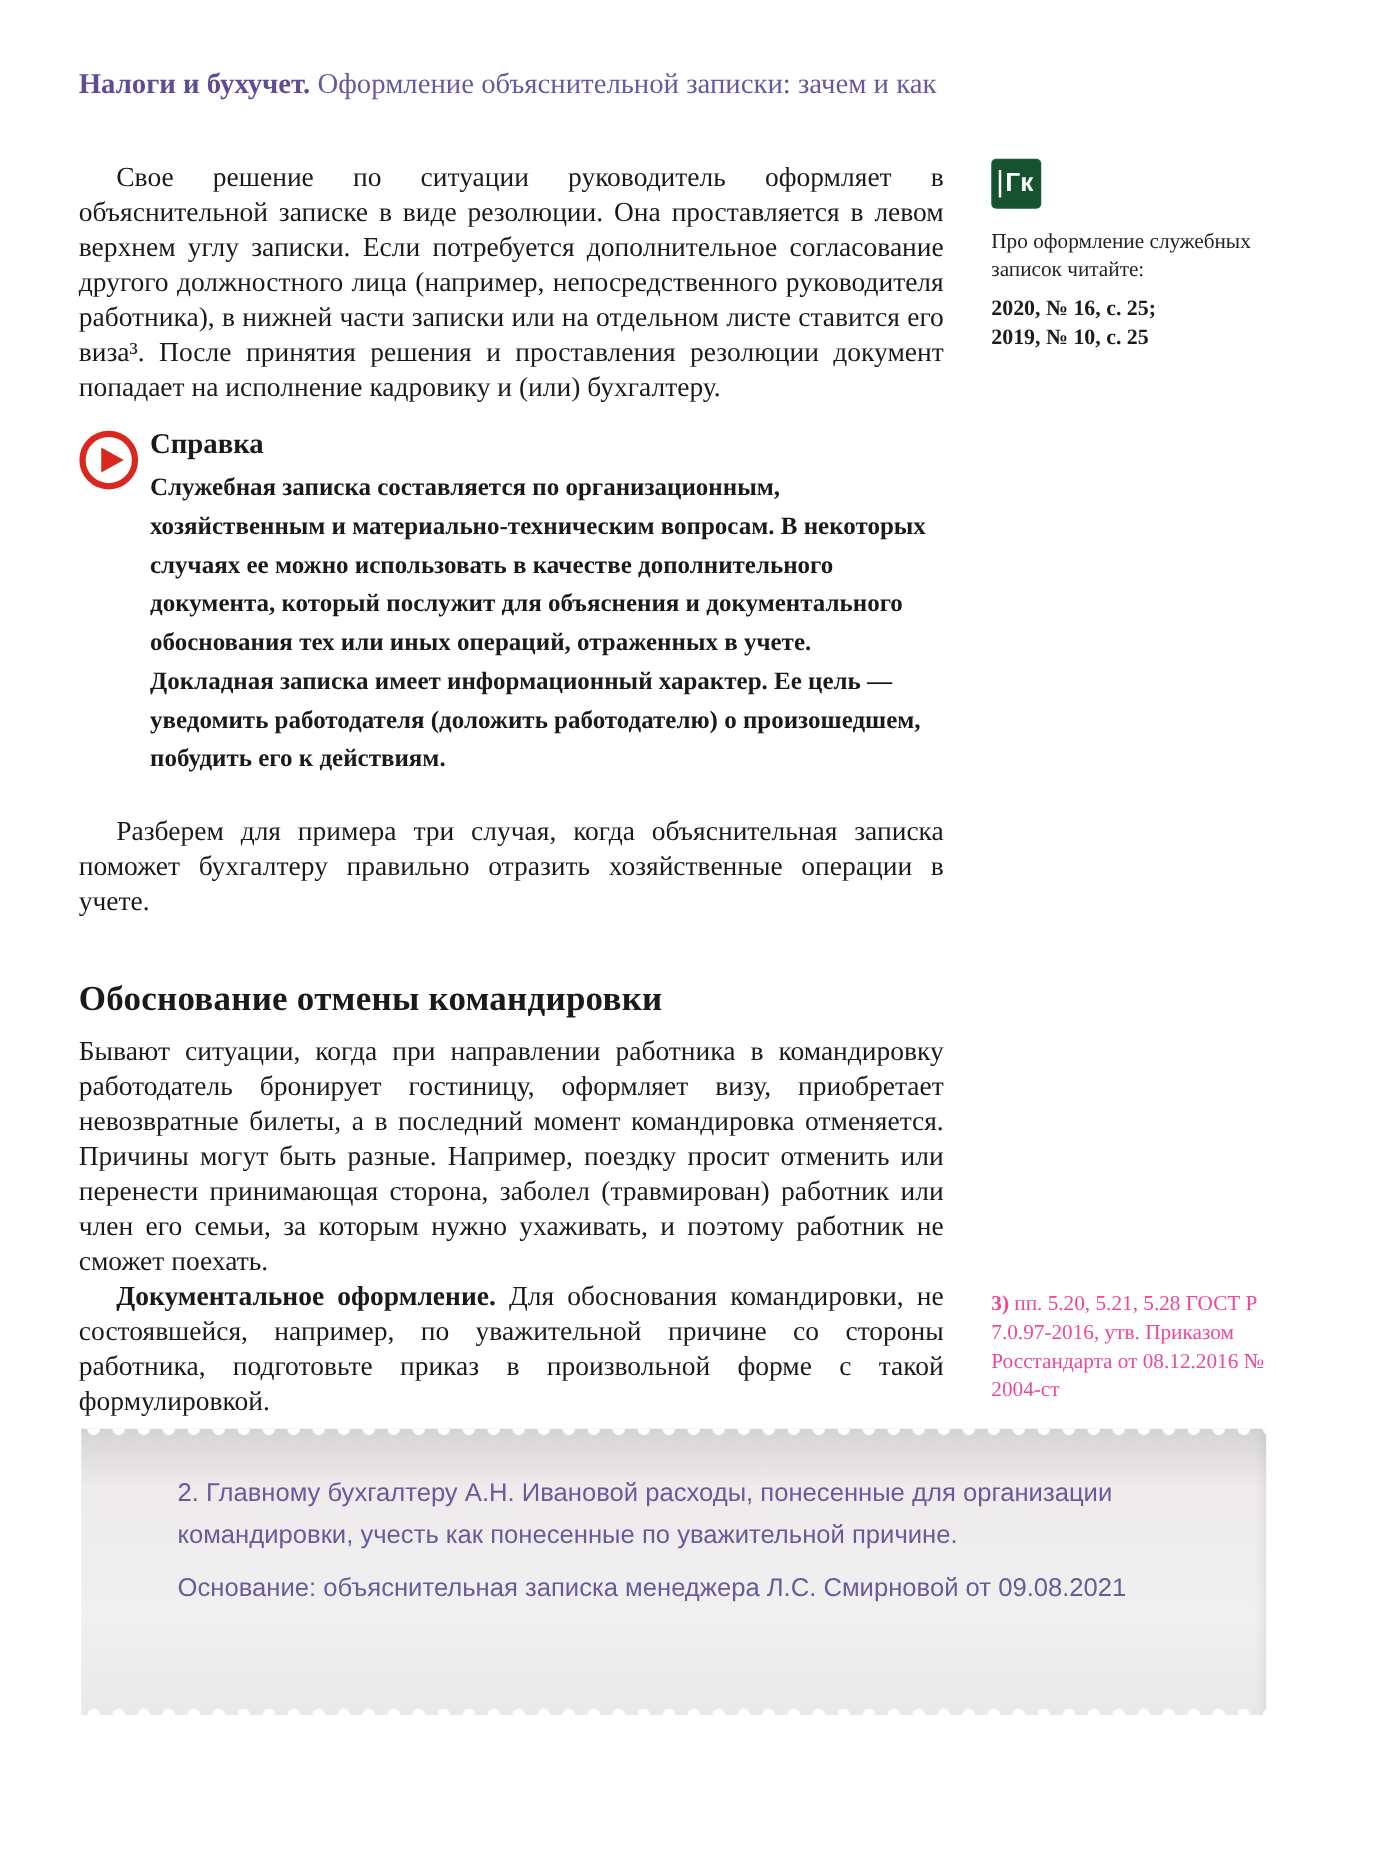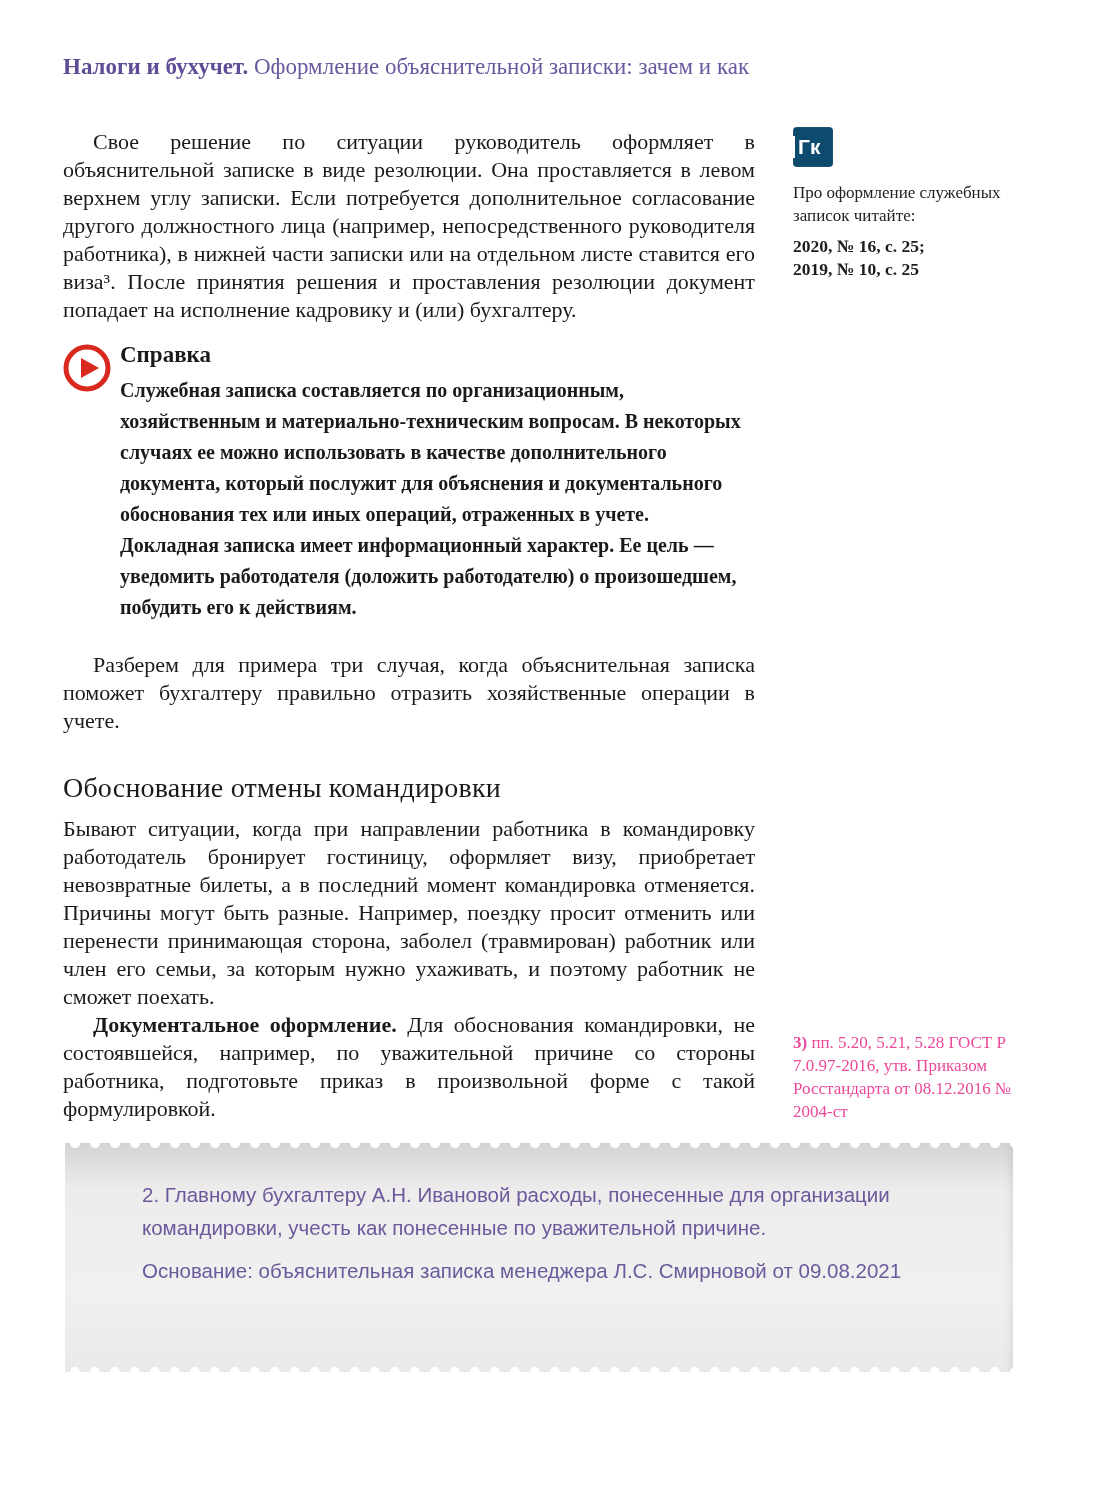--- a/index.html
+++ b/index.html
@@ -31,31 +31,31 @@
   .spravka-body { flex:1; }
   .spravka-title { font-size:23px; font-weight:bold; line-height:26px; }
   .spravka-text {
     margin-top:7px; font-size:20px; font-weight:bold; line-height:31px;
     text-align:left;
   }
   .spravka-text .sp-par { display:block; }
 
   .p-razberem { margin-top:28px; }
   .h2 {
-    margin-top:36px; font-size:28px; font-weight:normal; line-height:34px;
+    margin-top:48px; font-size:28px; font-weight:bold; line-height:34px;
     letter-spacing:0.2px;
   }
   .p-byvaut { margin-top:10px; }
   .lead-bold { font-weight:bold; }
 
   
   .sidebar-top { position:absolute; left:793px; top:127px; width:262px; }
   .gk-logo {
-    width:40px; height:40px; background:#0c4a6e; border-radius:4px;
-    display:flex; align-items:center; 
+    width:40px; height:40px; background:#14532d; border-radius:4px;
+    display:flex; align-items:center; justify-content:center;
     color:#ffffff; font-weight:bold; font-size:21px;
     font-family:"Liberation Sans", sans-serif;
     box-shadow:inset 0 0 0 1px rgba(255,255,255,0.05);
   }
   .gk-logo span { border-left:2px solid #fff; padding-left:3px; line-height:22px; }
   .sidebar-note { margin-top:14px; font-size:17px; line-height:23px; color:#222; }
   .sidebar-refs { margin-top:8px; font-size:17.5px; line-height:23px; font-weight:bold; color:#1c1c1c; }
 
   .sidebar-footnote {
     position:absolute; left:793px; top:1031px; width:240px;

